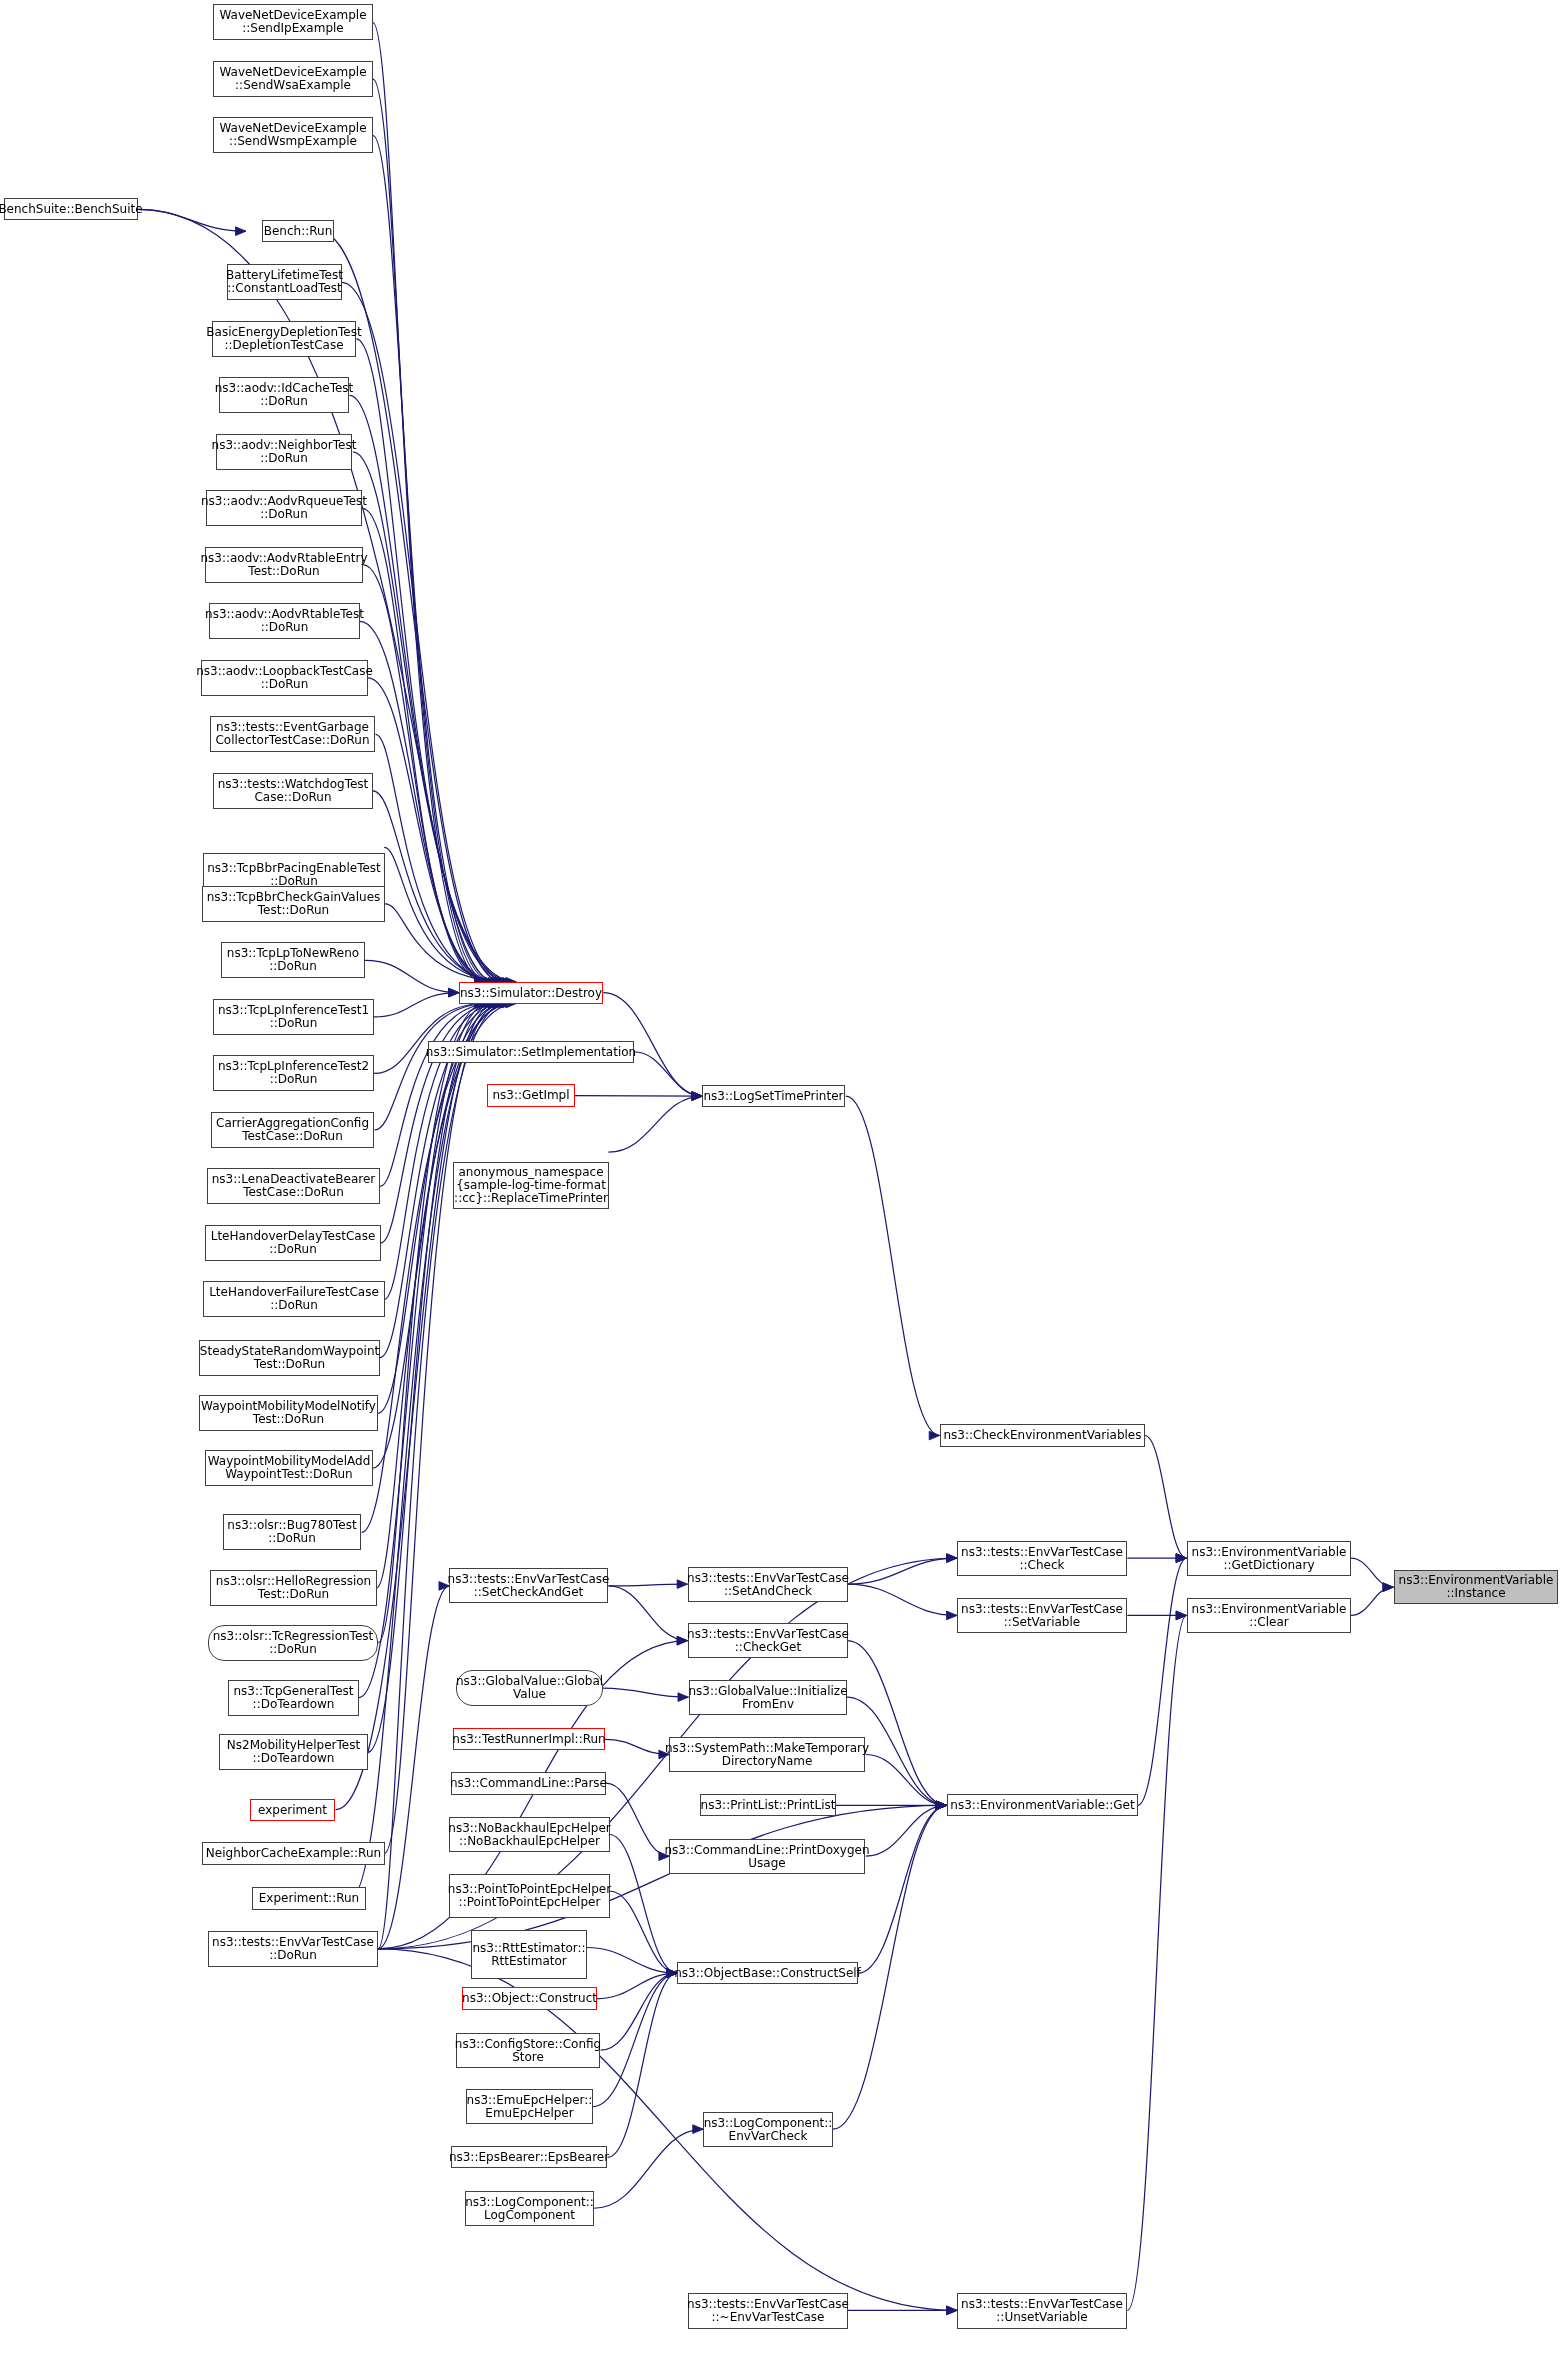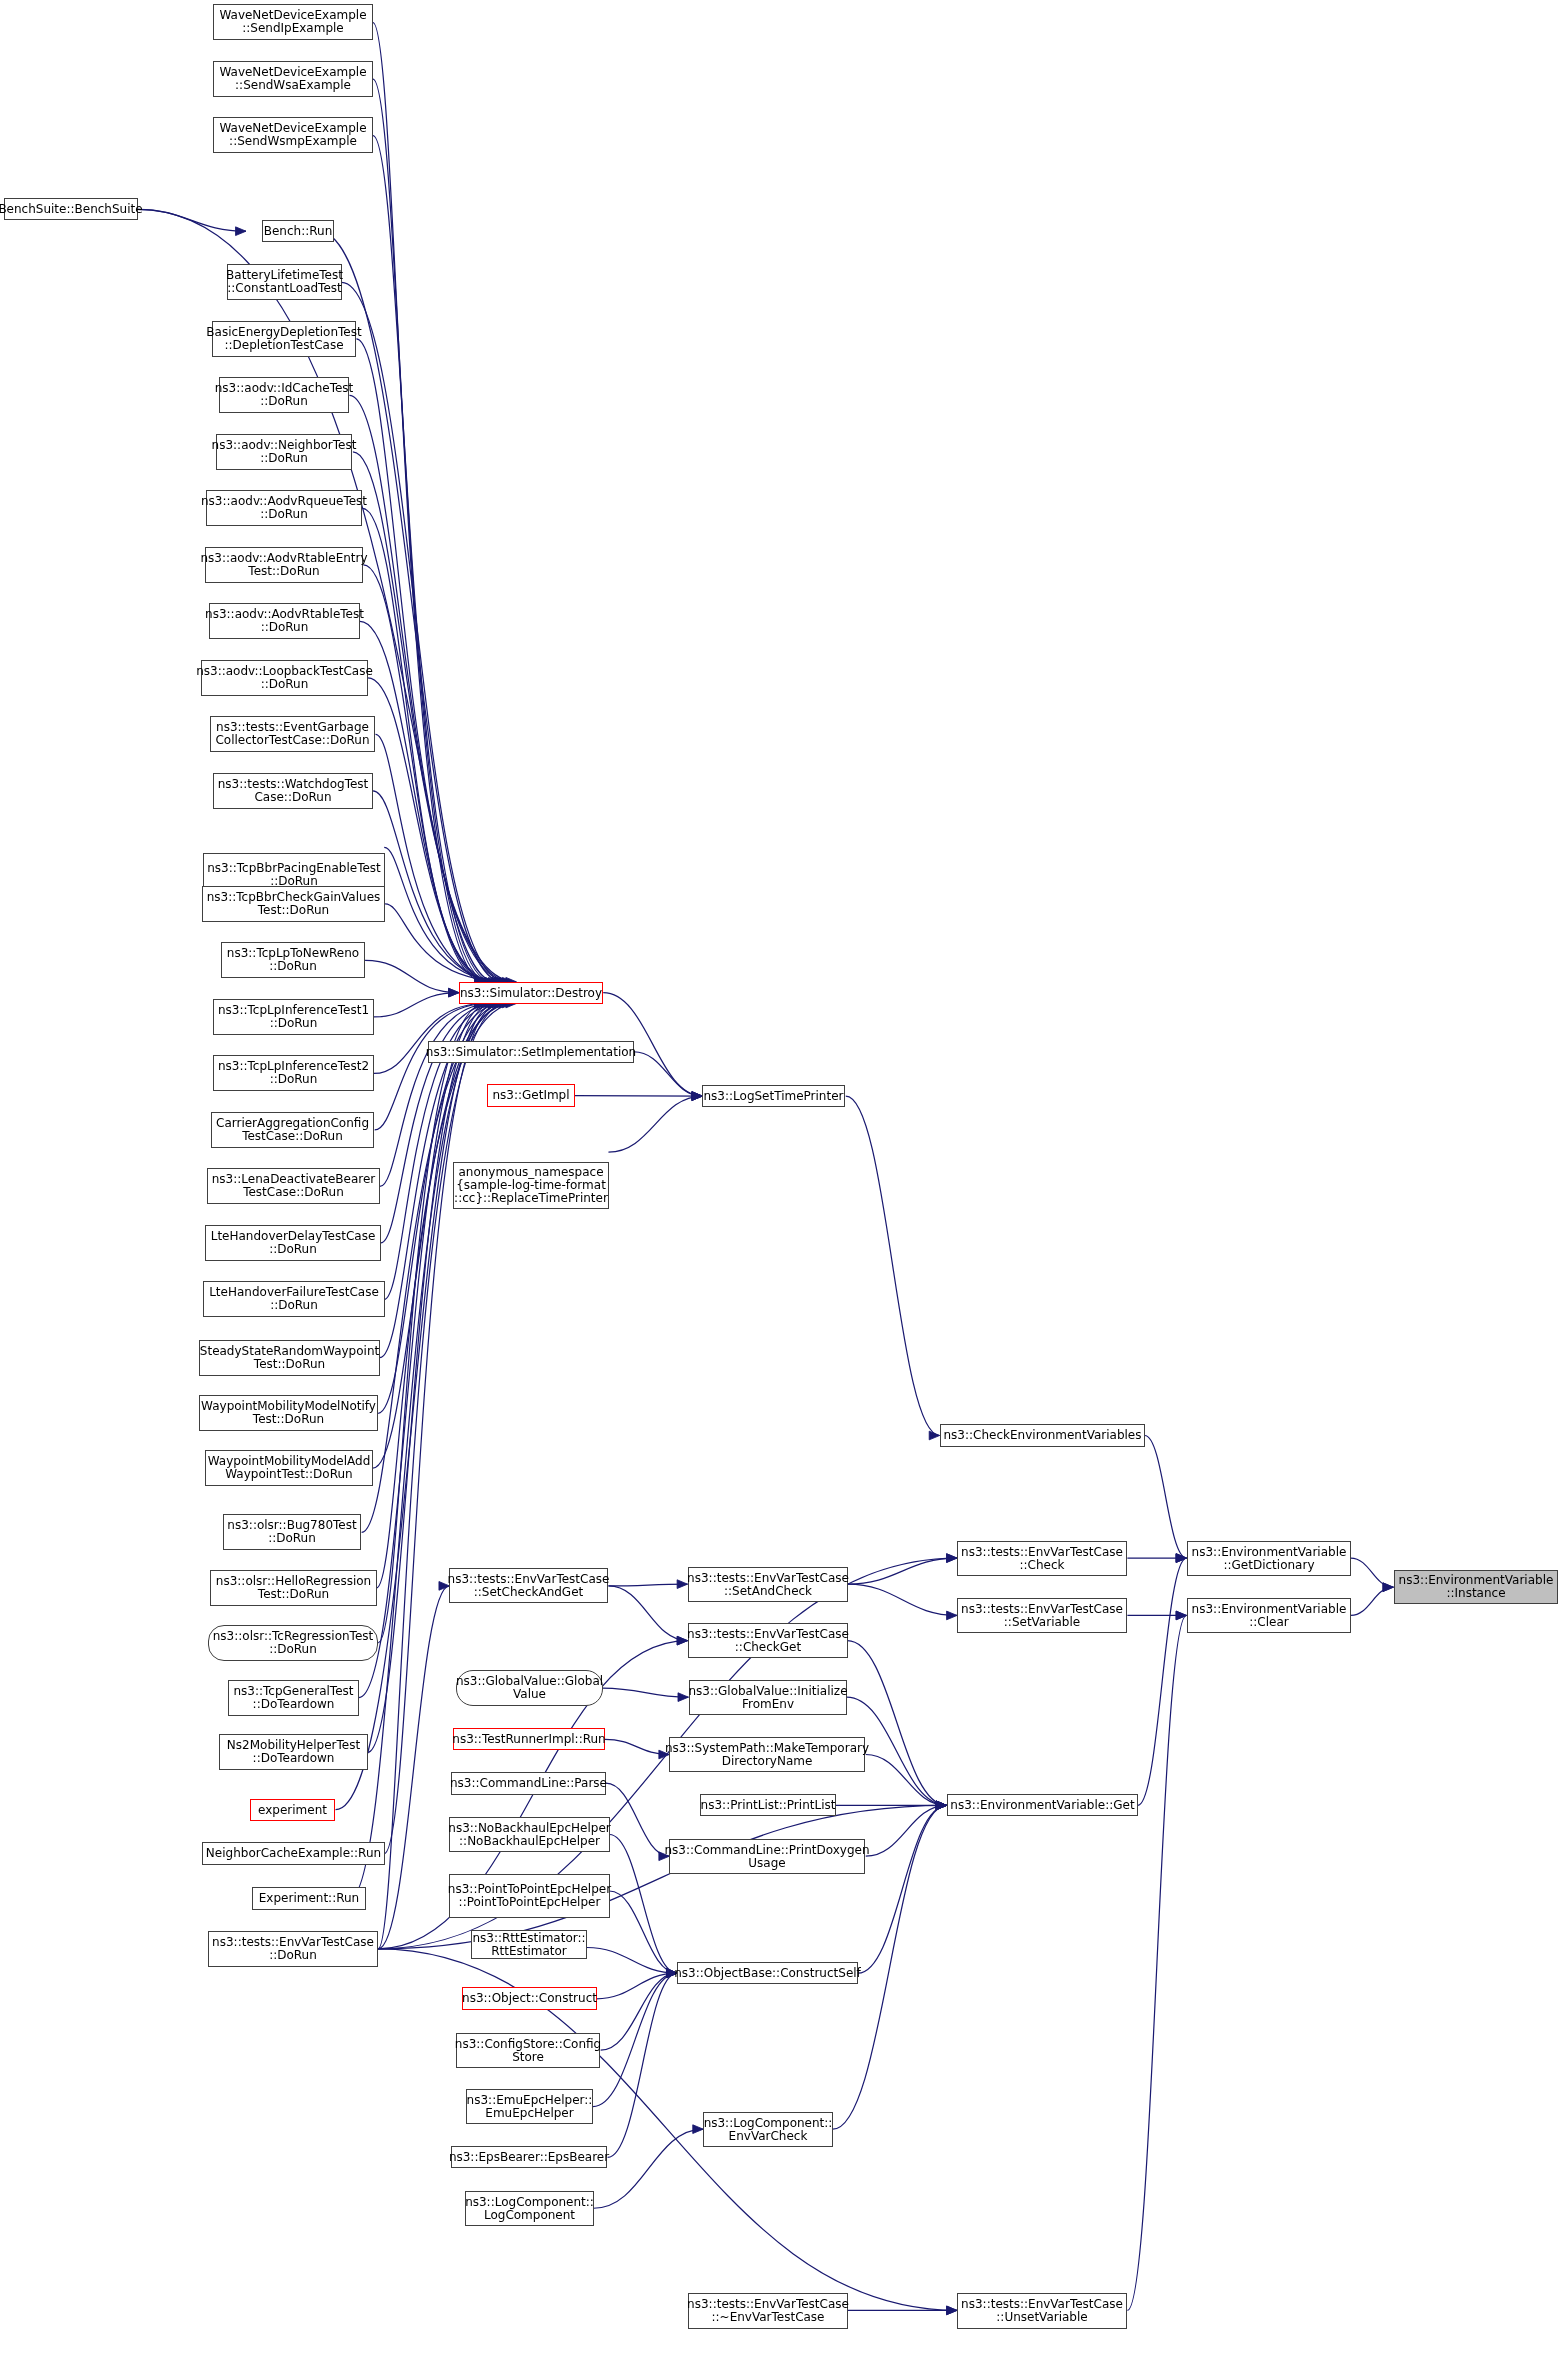--- a/index.html
+++ b/index.html
@@ -278,21 +278,21 @@
 DirectoryName</div>
     <div class="node" style="left: 451px; top: 1772px; width: 155px; height: 22.6px;">ns3::CommandLine::Parse</div>
     <div class="node" style="left: 700px; top: 1794px; width: 136px; height: 22px;">ns3::PrintList::PrintList</div>
     <div class="node" style="left: 947px; top: 1794px; width: 191px; height: 22px;">ns3::EnvironmentVariable::Get</div>
     <div class="node" style="left: 669px; top: 1839px; width: 196px; height: 35px;">ns3::CommandLine::PrintDoxygen
 Usage</div>
     <div class="node" style="left: 449px; top: 1817px; width: 161px; height: 35px;">ns3::NoBackhaulEpcHelper
 ::NoBackhaulEpcHelper</div>
     <div class="node" style="left: 449px; top: 1874px; width: 161px; height: 44px;">ns3::PointToPointEpcHelper
 ::PointToPointEpcHelper</div>
-    <div class="node" style="left: 471px; top: 1930px; width: 116px; height: 29px;">ns3::RttEstimator::
+    <div class="node" style="left: 471px; top: 1930px; width: 116px; height: 49px;">ns3::RttEstimator::
 RttEstimator</div>
     <div class="node red" style="left: 462px; top: 1987px; width: 135px; height: 22.6px;">ns3::Object::Construct</div>
     <div class="node" style="left: 677px; top: 1962px; width: 181px; height: 22px;">ns3::ObjectBase::ConstructSelf</div>
     <div class="node" style="left: 456px; top: 2033px; width: 144px; height: 35px;">ns3::ConfigStore::Config
 Store</div>
     <div class="node" style="left: 466px; top: 2089px; width: 127px; height: 35px;">ns3::EmuEpcHelper::
 EmuEpcHelper</div>
     <div class="node" style="left: 451px; top: 2146px; width: 156px; height: 22px;">ns3::EpsBearer::EpsBearer</div>
     <div class="node" style="left: 703px; top: 2112px; width: 130px; height: 35px;">ns3::LogComponent::
 EnvVarCheck</div>

